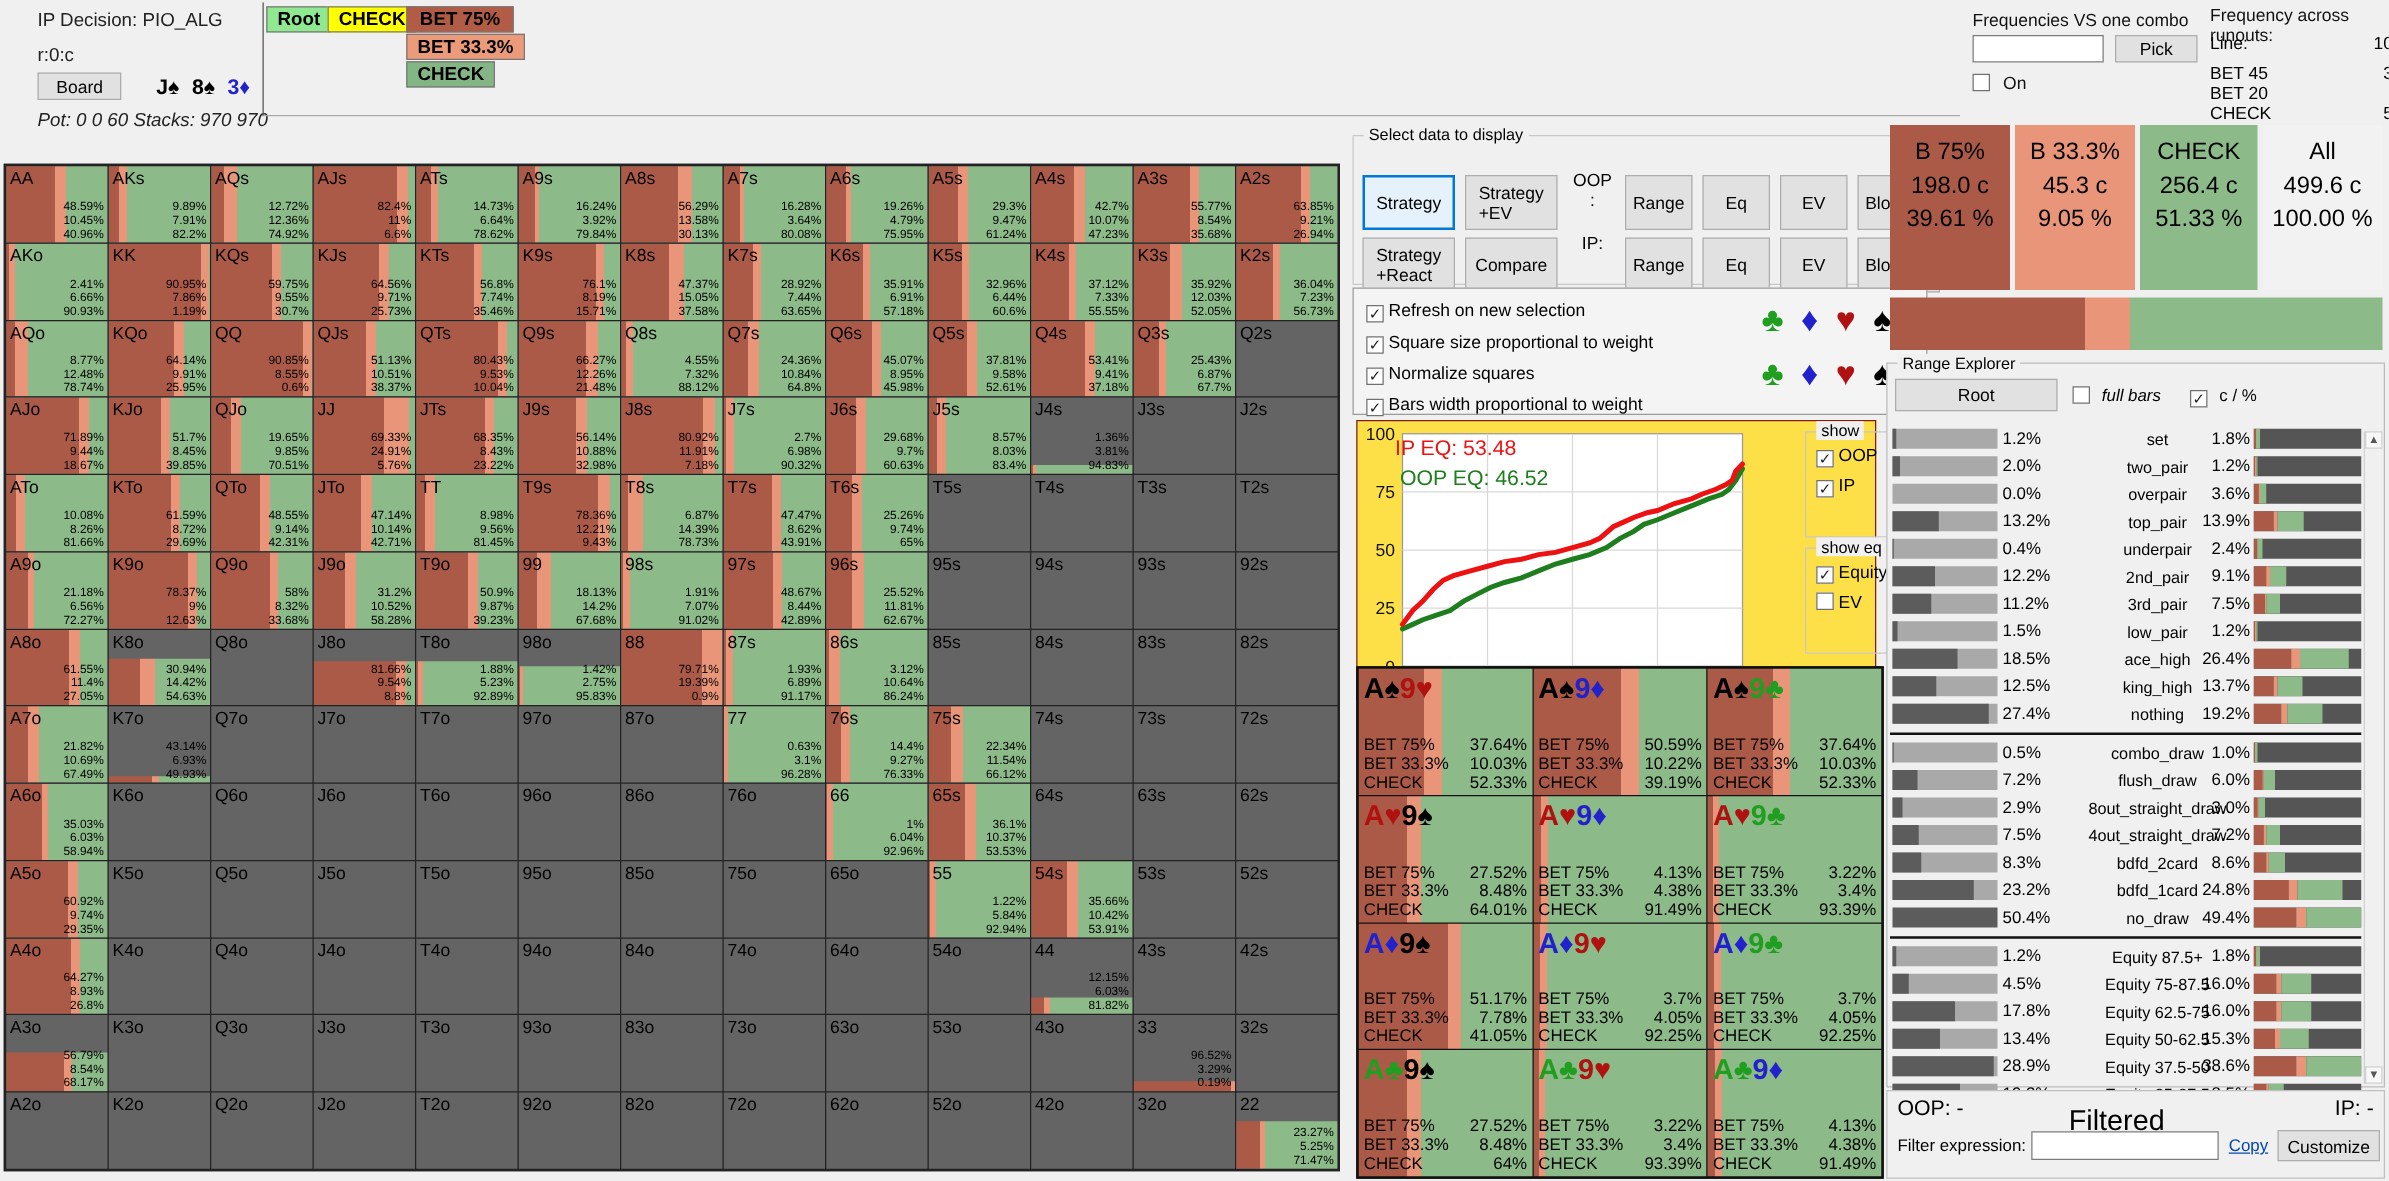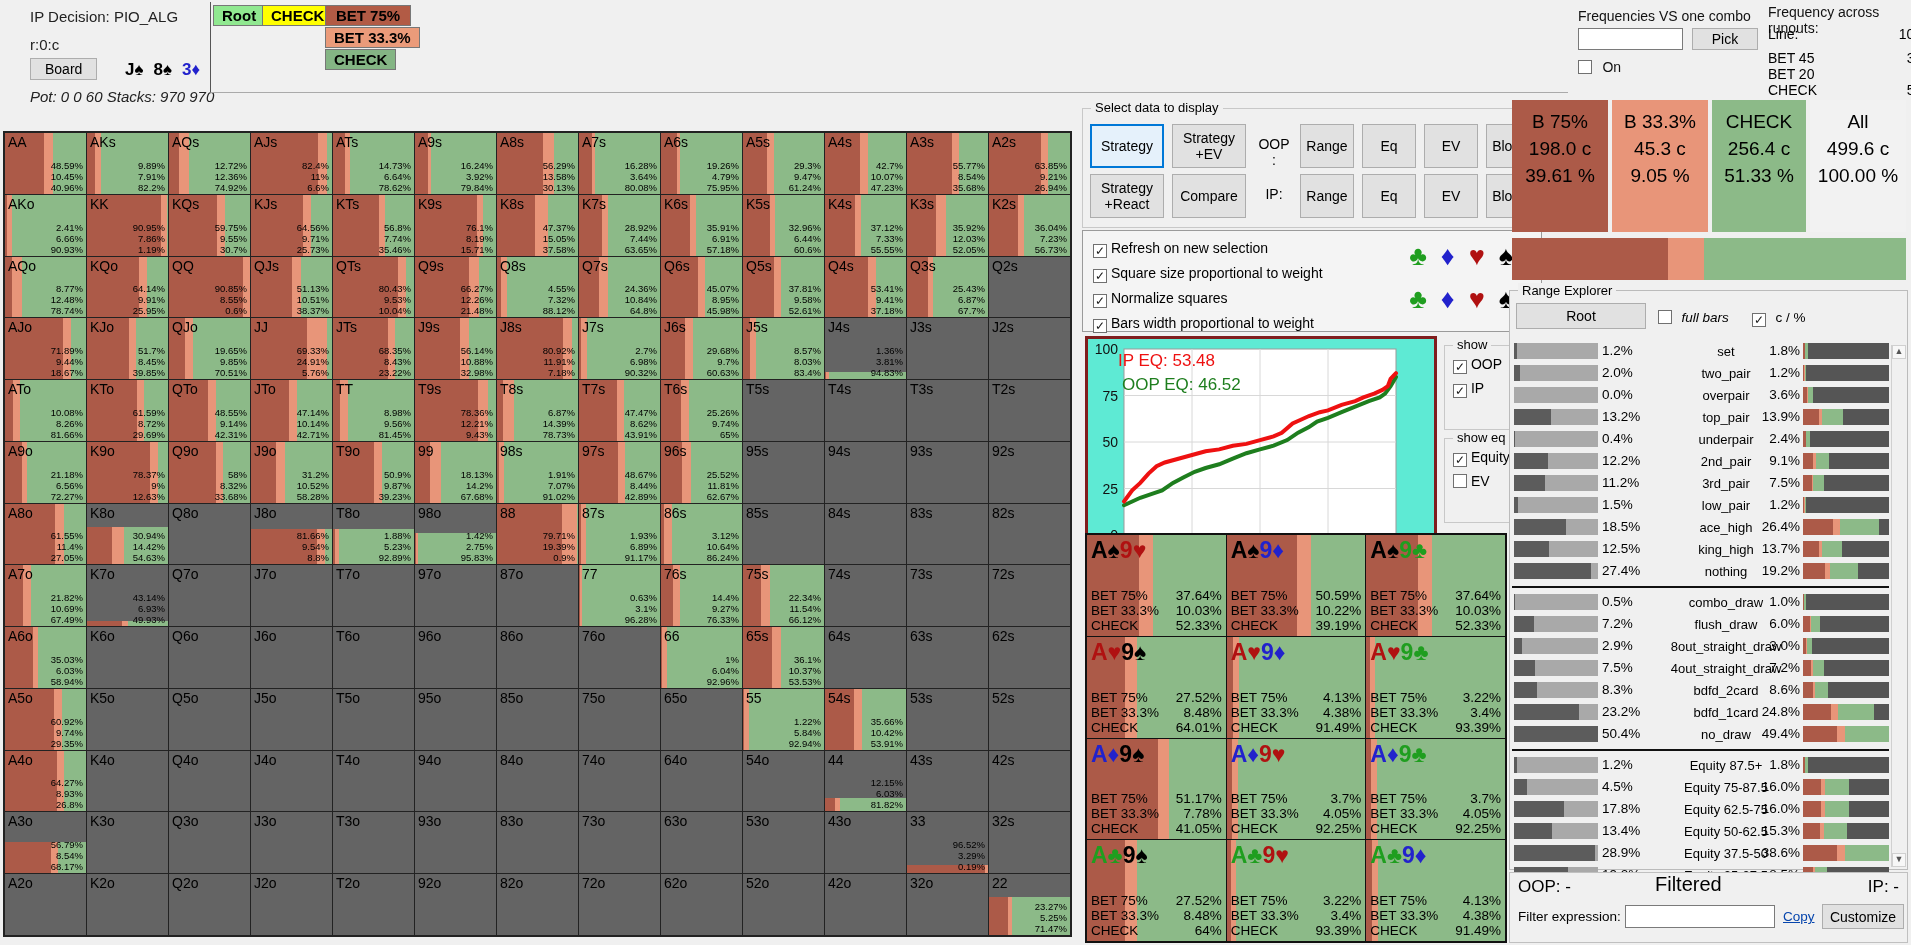--- a/index.html
+++ b/index.html
@@ -31,27 +31,27 @@
   .cell { position:relative; background:#646464; overflow:hidden; }
   .cell .band { position:absolute; left:0; right:0; bottom:0; }
   .cell .hand { position:absolute; left:3px; top:1px; font-size:14px; letter-spacing:0; z-index:2; }
   .cell .pcts { position:absolute; right:3px; bottom:1px; text-align:right; font-size:9.5px;
     line-height:11px; z-index:2; }
 
   
   .groupbox { border:1px solid #c8c8c8; }
   .gb-title { position:absolute; top:-9px; left:8px; background:#f0f0f0; padding:0 4px; font-size:13px; }
   .sel-btn { position:absolute; background:#e1e1e1; border:1px solid #adadad; font-size:14px;
-    text-align:center; display:flex; align-items:center; justify-content:center; cursor:pointer; }
+    text-align:left; display:flex; align-items:center; justify-content:center; cursor:pointer;margin-top:16px; }
   .sel-btn.active { border:2px solid #0078d7; background:#e5f1fb; }
   .chk-row { font-size:14px; margin:7px 0 0 8px; white-space:nowrap; }
   .suit { font-size:27px; line-height:27px; display:inline-block; margin-right:14px; }
 
   
-  #graphbox { left:1085px; top:336px; width:352px; height:224px; background:#5eead4; border:3px solid #7f1d1d; }
+  #graphbox { left:1085px; top:336px; width:416px; height:224px; background:#fde047; border:1px solid #7f1d1d; }
   .axis-lbl { position:absolute; font-size:15px; color:#111; }
 
   
   #combos { left:1085px; top:533px; width:422px; height:410px; display:grid;
     grid-template-columns:repeat(3,1fr); grid-template-rows:repeat(4,1fr);
     border:2px solid #111; background:#111; grid-gap:1px; }
   .combo { position:relative; overflow:hidden; }
   .combo .title { position:absolute; top:2px; left:4px; font-size:23px; font-weight:bold; z-index:2; }
   .combo table { position:absolute; left:4px; right:4px; bottom:3px; width:calc(100% - 8px);
     border-collapse:collapse; z-index:2; }
@@ -1858,21 +1858,21 @@
         </div>
       </div>
     <div class="re-scroll">
       <div style="height:14px; border:1px solid #d0d0d0; background:#f7f7f7;">▲</div>
       <div style="position:absolute; bottom:0; width:100%; height:14px; border:1px solid #d0d0d0; background:#f7f7f7;">▼</div>
     </div>
   </div>
 
   <div class="abs" style="left:1509px; top:872px; width:399px; height:71px; background:#f0f0f0; border:1px solid #c0c0c0;">
     <span class="footer-big" style="position:absolute; left:8px; top:4px;">OOP: -</span>
-    <span style="position:absolute; left:145px; top:0; font-size:20px;">Filtered</span>
+    <span style="position:absolute; left:145px; top:10px; font-size:23px;">Filtered</span>
     <span class="footer-big" style="position:absolute; right:8px; top:4px;">IP: -</span>
     <span style="position:absolute; left:8px; top:36px; font-size:13.5px;">Filter expression:</span>
     <input class="tb" style="position: absolute; left: 115px; top: 32px; width: 150px; height: 23px;" value="">
     <span class="link" style="position:absolute; left:273px; top:36px;">Copy</span>
     <button class="win-btn" style="position:absolute; left:312px; top:31px; width:82px; height:25px;">Customize</button>
   </div>
 
 </div>
 
 </body></html>

